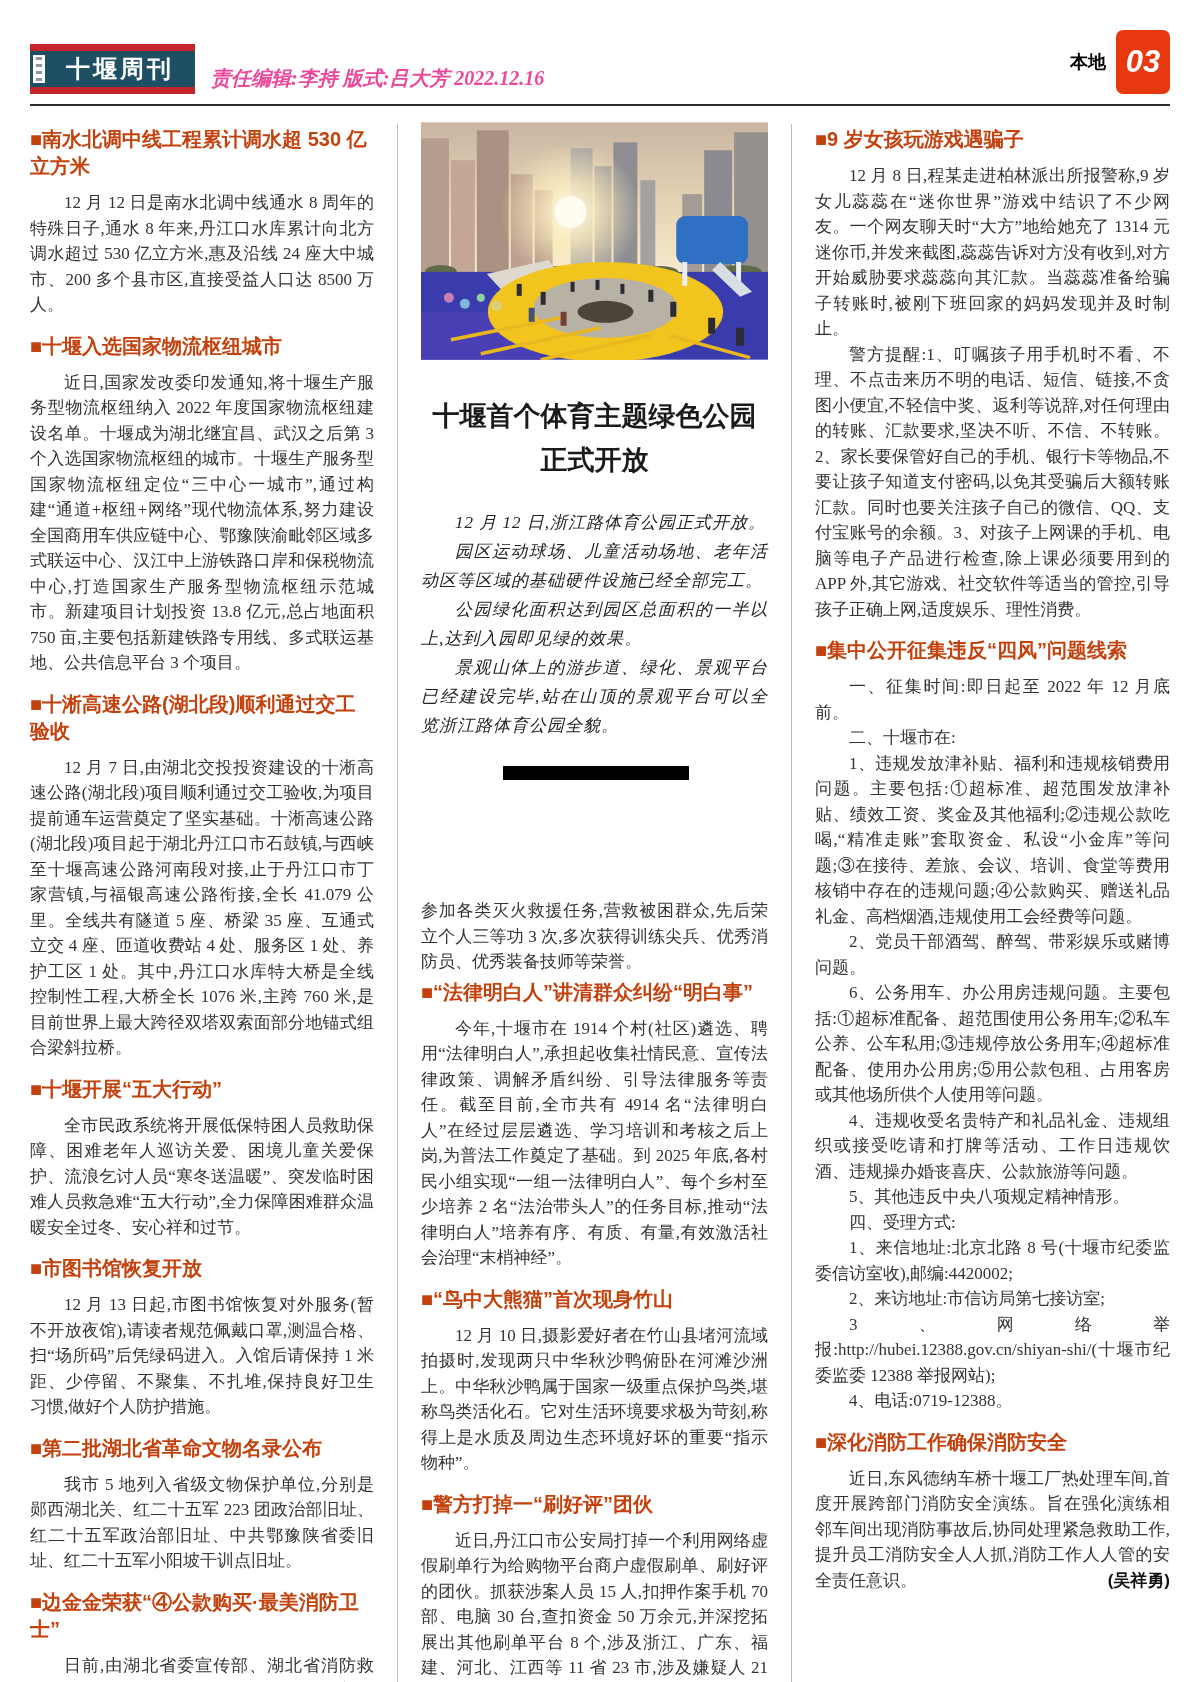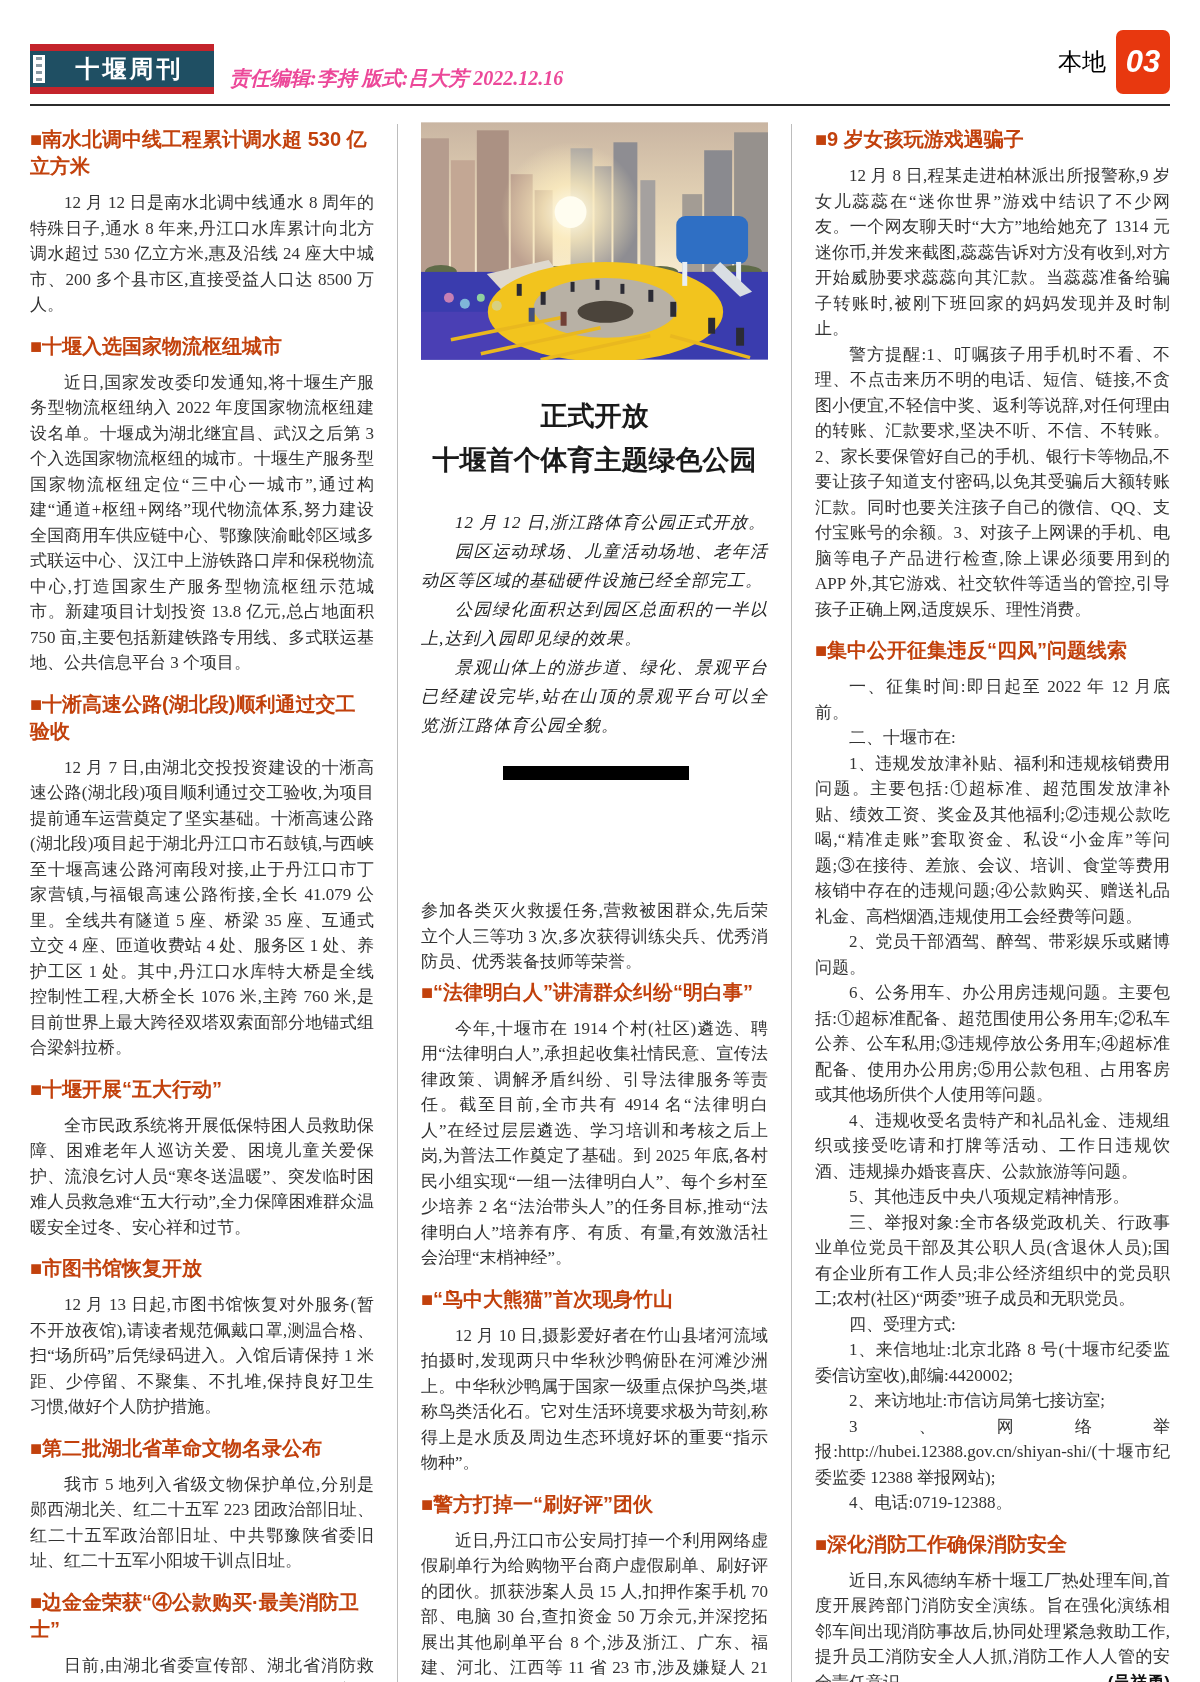--- a/index.html
+++ b/index.html
@@ -1,30 +1,30 @@
 <!DOCTYPE html>
 <html><head>
 <meta charset="utf-8">
 <style>
   html,body{margin:0;padding:0;background:#e9e9e9;}
   .page{width:1200px;height:1682px;margin:0 auto;background:#ffffff;position:relative;
         font-family:"Liberation Serif",serif;color:#2f2f2f;overflow:hidden;}
   
   .header{display:flex;align-items:flex-end;padding:30px 30px 0 30px;}
-  .masthead{display:flex;flex-direction:column;width:184px;}
+  .masthead{display:flex;flex-direction:column;width:165px;}
   .masthead-bar{height:7px;background:#c4242b;}
   .masthead-mid{height:36px;background:#1f4f63;display:flex;align-items:center;}
   .masthead-side{width:12px;height:28px;margin-left:3px;background:#ffffff;display:flex;flex-direction:column;justify-content:space-around;align-items:center;}
   .masthead-side i{display:block;width:6px;height:3px;background:#8a9aa3;}
   .masthead-title{flex:1;text-align:center;color:#ffffff;font-family:"Liberation Sans",sans-serif;
         font-weight:bold;font-size:24px;letter-spacing:3px;}
   .editor-line{font-family:"Liberation Serif",serif;font-style:italic;font-weight:bold;
         font-size:20px;color:#ec4899;margin-left:16px;padding-bottom:2px;white-space:nowrap;}
   .header-right{margin-left:auto;display:flex;align-items:center;}
-  .section-label{font-family:"Liberation Sans",sans-serif;font-weight:normal;font-size:24px;color:#000;margin-right:10px;}
+  .section-label{font-family:"Liberation Sans",sans-serif;font-weight:bold;font-size:18px;color:#000;margin-right:10px;}
   .page-badge{width:54px;height:64px;background:#e8380f;border-radius:7px;display:flex;align-items:center;justify-content:center;
         color:#fff;font-family:"Liberation Sans",sans-serif;font-weight:bold;font-style:italic;font-size:31px;}
   .header-rule{margin:10px 30px 0 30px;border-bottom:2px solid #2b2b2b;}
   
   .columns{display:flex;padding:0 30px;margin-top:16px;align-items:stretch;}
   .col{font-size:17px;line-height:25.5px;text-align:justify;}
   .col-left{width:345px;}
   .col-mid{width:347px;}
   .col-right{width:356px;}
   .vdivider{width:1px;background:#bdbdbd;margin:2px 23px 40px 23px;}
@@ -182,22 +182,22 @@
             <rect x="228" y="168" width="5" height="12"></rect>
           <rect x="250" y="180" width="6" height="15"></rect>
             <rect x="288" y="196" width="7" height="16"></rect>
           <rect x="316" y="206" width="8" height="18"></rect>
             <rect x="140" y="190" width="6" height="14" fill="#713f35"></rect>
           <rect x="108" y="186" width="6" height="14" fill="#44507a"></rect>
         </g>
       </svg>
 
       <div class="photo-headline">
+        <div>十堰首个体育主题绿色公园</div>
         <div>正式开放</div>
-        <div>十堰首个体育主题绿色公园</div>
       </div>
 
       <div class="kai">
         <p>12 月 12 日,浙江路体育公园正式开放。</p>
         <p>园区运动球场、儿童活动场地、老年活动区等区域的基础硬件设施已经全部完工。</p>
         <p>公园绿化面积达到园区总面积的一半以上,达到入园即见绿的效果。</p>
         <p>景观山体上的游步道、绿化、景观平台已经建设完毕,站在山顶的景观平台可以全览浙江路体育公园全貌。</p>
       </div>
 
       <div class="redacted-bar"></div>
@@ -231,21 +231,20 @@
           </article>
           <article>
             <h3 class="brief-title">■集中公开征集违反“四风”问题线索</h3>
             <p class="brief-para">一、征集时间:即日起至 2022 年 12 月底前。</p>
             <p class="brief-para">二、十堰市在:</p>
             <p class="brief-para">1、违规发放津补贴、福利和违规核销费用问题。主要包括:①超标准、超范围发放津补贴、绩效工资、奖金及其他福利;②违规公款吃喝,“精准走账”套取资金、私设“小金库”等问题;③在接待、差旅、会议、培训、食堂等费用核销中存在的违规问题;④公款购买、赠送礼品礼金、高档烟酒,违规使用工会经费等问题。</p>
             <p class="brief-para">2、党员干部酒驾、醉驾、带彩娱乐或赌博问题。</p>
             <p class="brief-para">6、公务用车、办公用房违规问题。主要包括:①超标准配备、超范围使用公务用车;②私车公养、公车私用;③违规停放公务用车;④超标准配备、使用办公用房;⑤用公款包租、占用客房或其他场所供个人使用等问题。</p>
             <p class="brief-para">4、违规收受名贵特产和礼品礼金、违规组织或接受吃请和打牌等活动、工作日违规饮酒、违规操办婚丧喜庆、公款旅游等问题。</p>
             <p class="brief-para">5、其他违反中央八项规定精神情形。</p>
-            <p class="brief-para">三、举报对象:全市各级党政机关、行政事业单位党员干部及其公职人员(含退休人员);国有企业所有工作人员;非公经济组织中的党员职工;农村(社区)“两委”班子成员和无职党员。</p>
             <p class="brief-para">四、受理方式:</p>
             <p class="brief-para">1、来信地址:北京北路 8 号(十堰市纪委监委信访室收),邮编:4420002;</p>
             <p class="brief-para">2、来访地址:市信访局第七接访室;</p>
             <p class="brief-para">3、网络举报:http://hubei.12388.gov.cn/shiyan-shi/(十堰市纪委监委 12388 举报网站);</p>
             <p class="brief-para">4、电话:0719-12388。</p>
           </article>
           <article>
             <h3 class="brief-title">■深化消防工作确保消防安全</h3>
             <p class="brief-para">近日,东风德纳车桥十堰工厂热处理车间,首度开展跨部门消防安全演练。旨在强化演练相邻车间出现消防事故后,协同处理紧急救助工作,提升员工消防安全人人抓,消防工作人人管的安全责任意识。<span class="byline">(吴祥勇)</span></p>
           </article>

